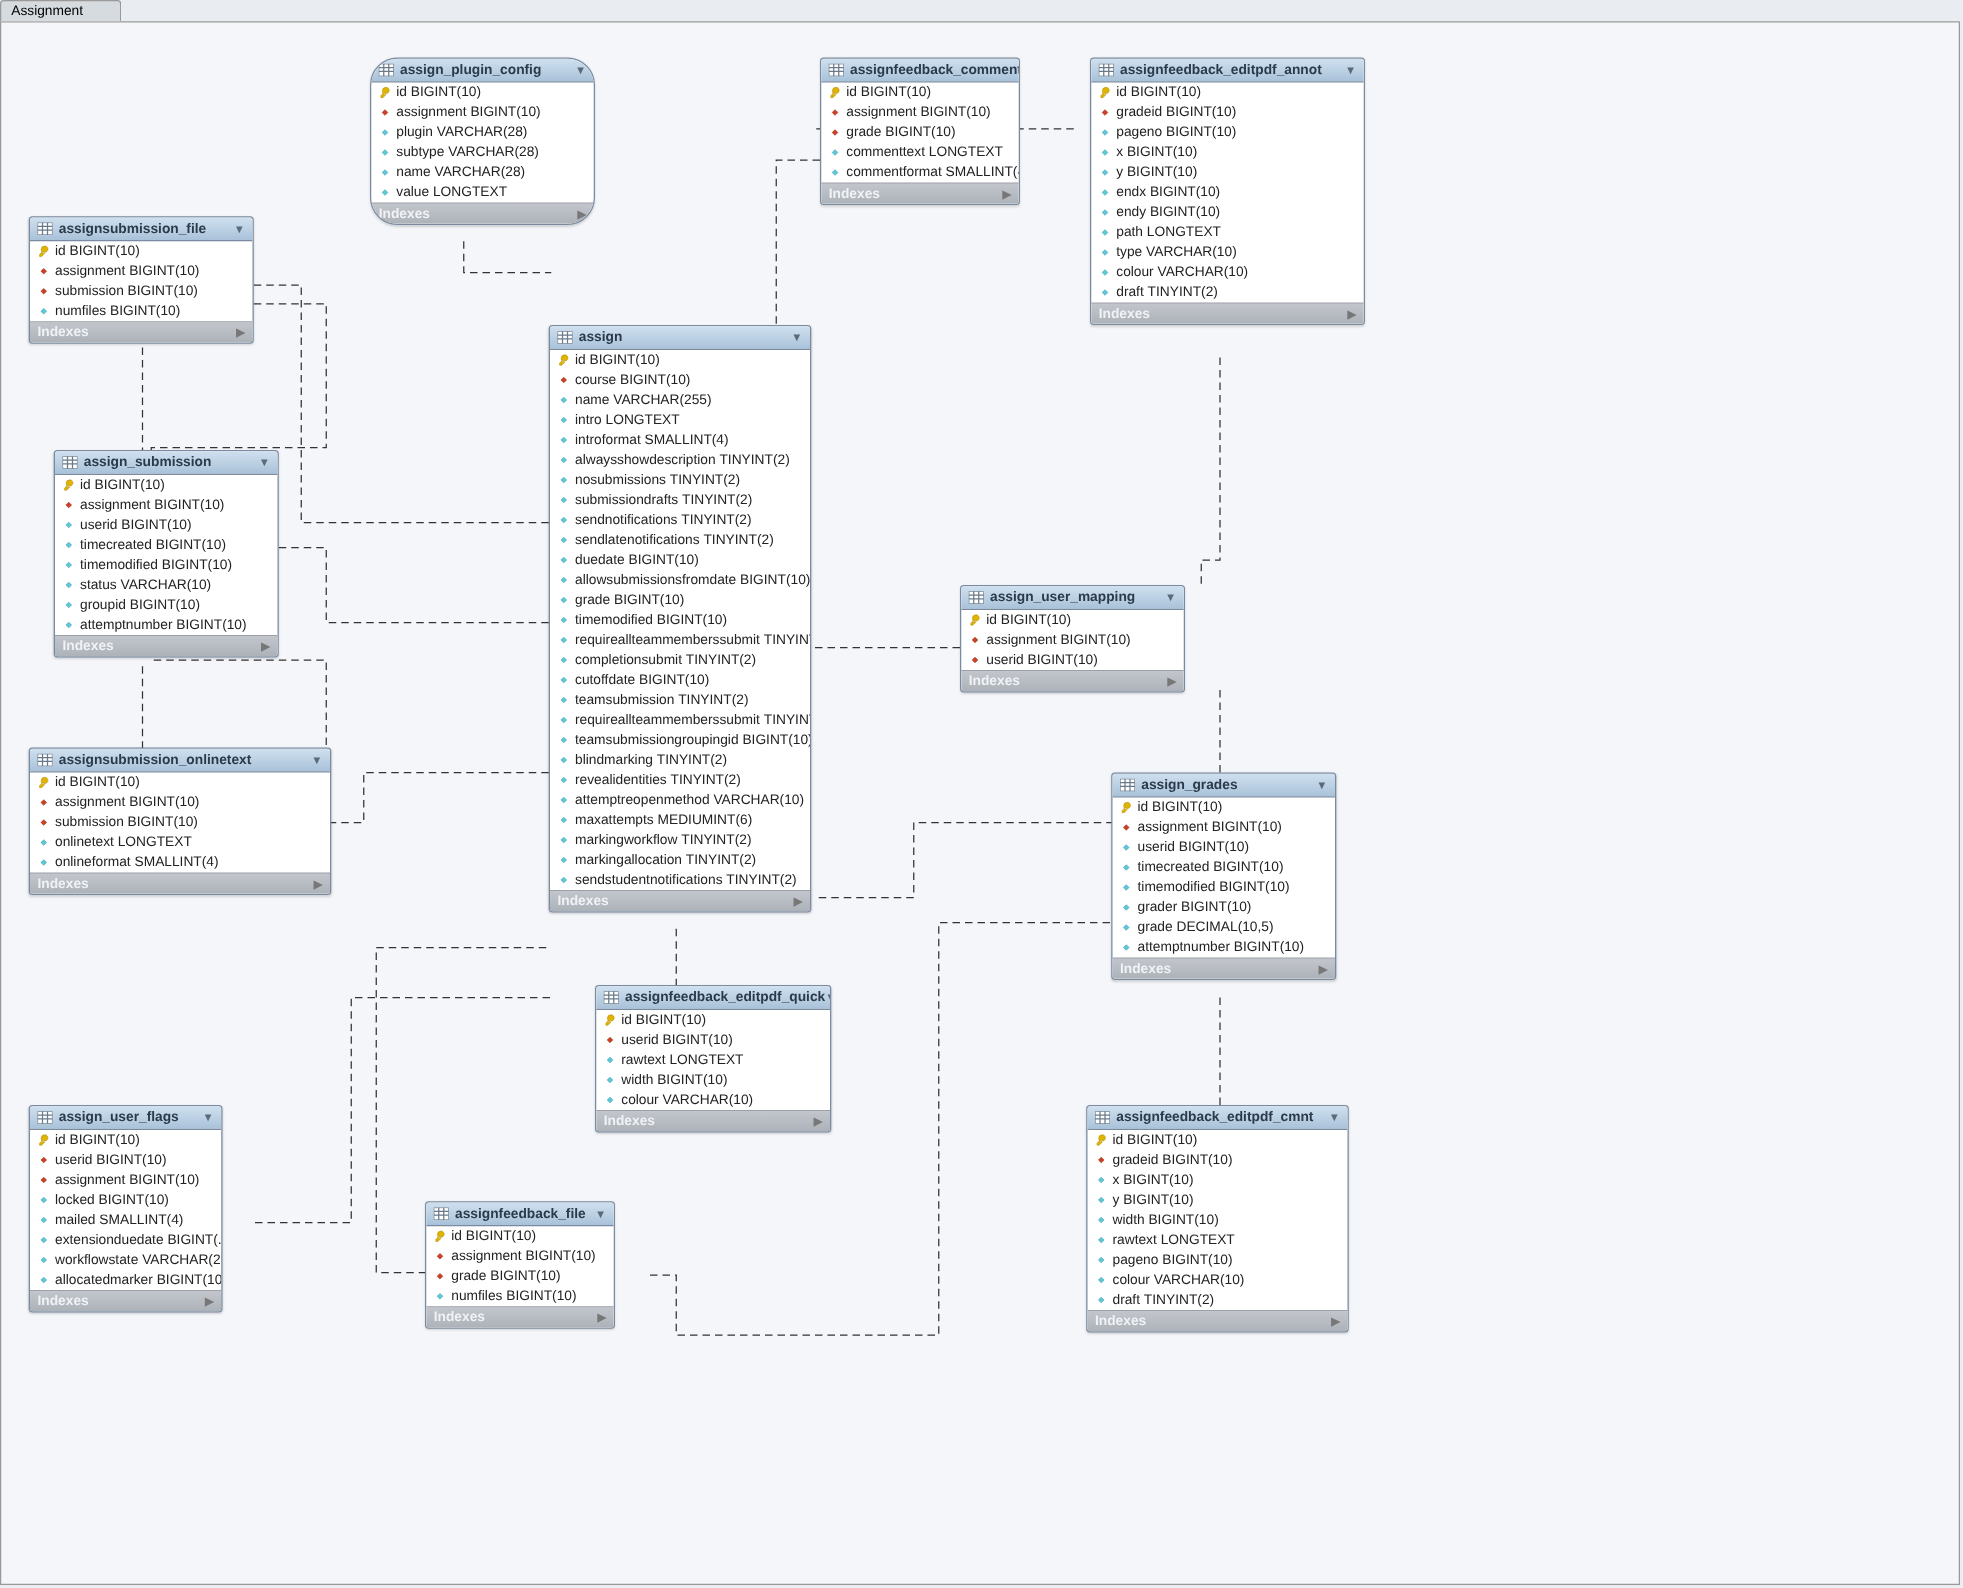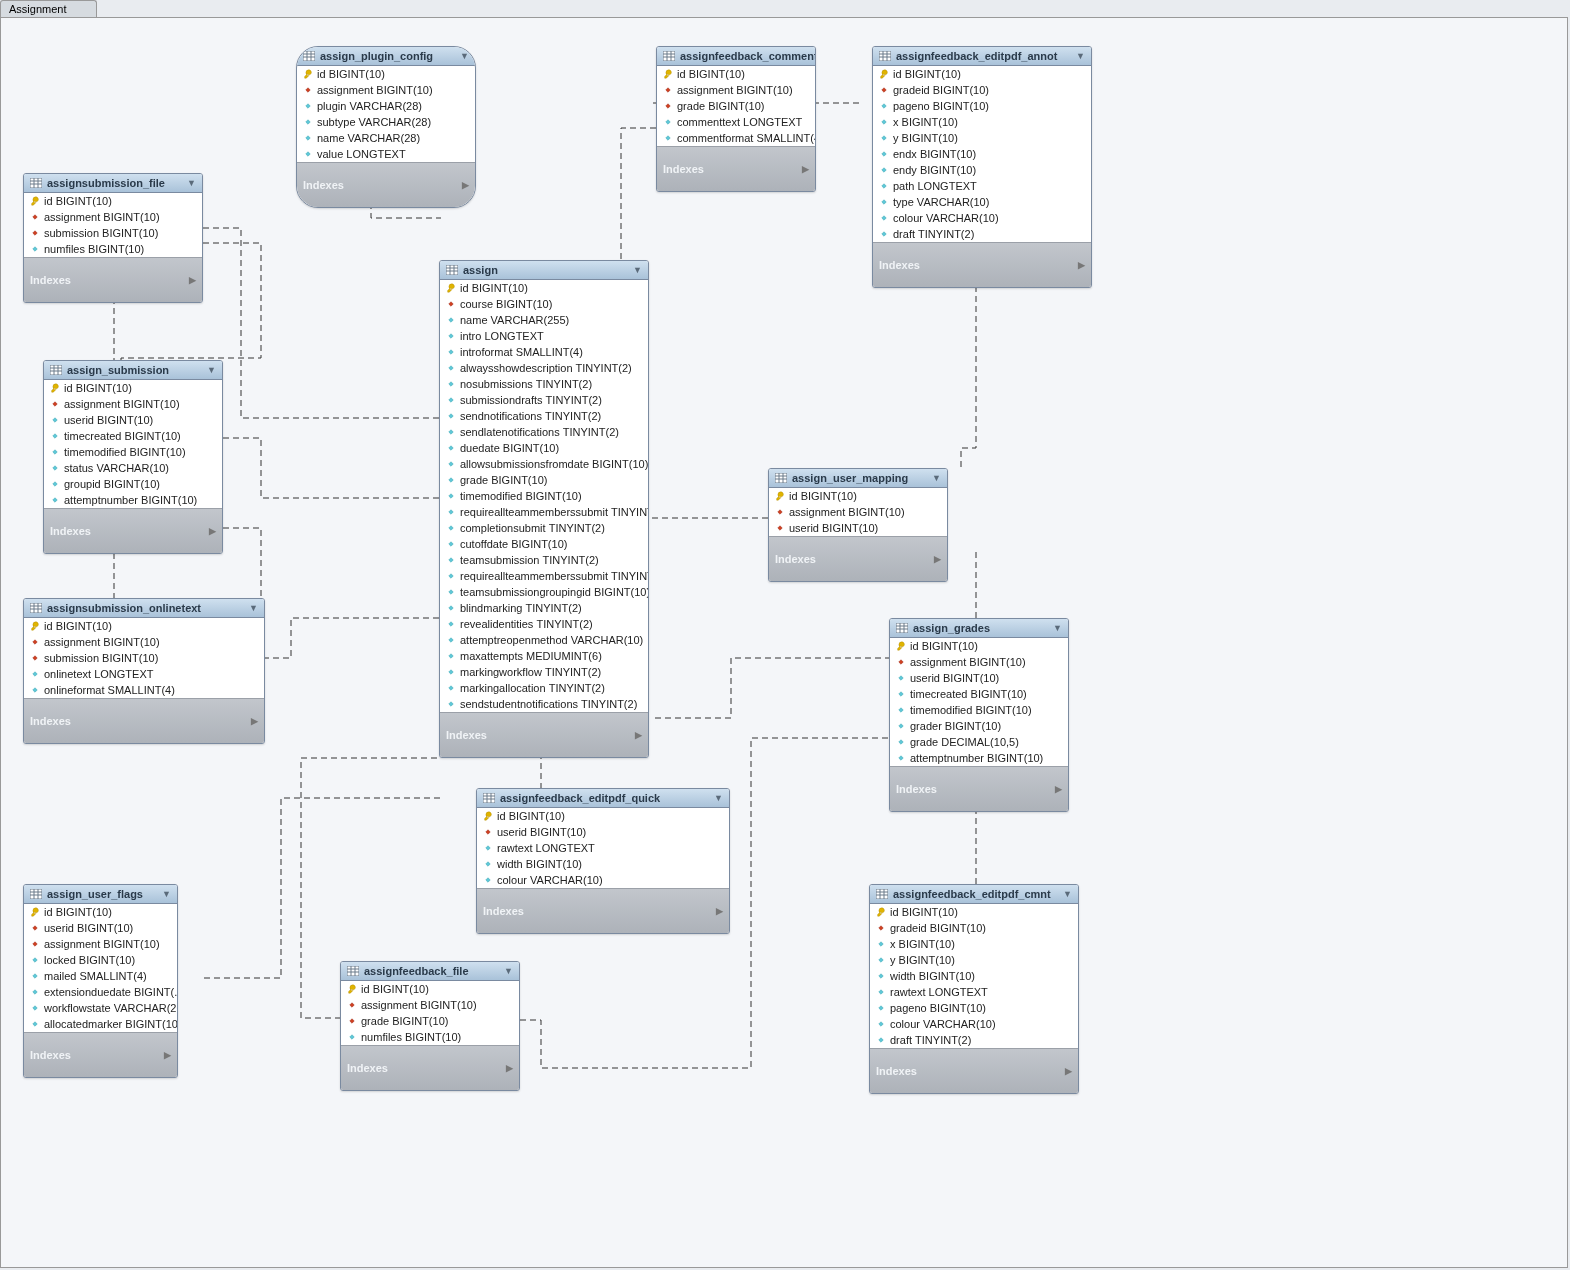--- a/index.html
+++ b/index.html
@@ -82,21 +82,21 @@
     width: 10px;
     display: inline-flex;
     justify-content: center;
     margin-right: 4px;
     flex-shrink: 0;
   }
   .indexes {
     background: linear-gradient(#c2c6cc, #adb2b9);
     color: #f0f3f6;
     font-weight: bold;
-    padding: 16px 6px;
+    padding: 2px 6px;
     display: flex;
     align-items: center;
     border-top: 1px solid #9ba0a8;
   }
   .indexes .tri-right {
     margin-left: auto;
     color: #777;
     font-size: 9px;
   }
 </style>
@@ -1064,21 +1064,21 @@
             <span>attemptnumber</span>
             <span>&nbsp;</span>
             <span>BIGINT(10)</span>
           </div>
         </div>
         <div class="indexes">
           <span>Indexes</span>
           <span class="tri-right">▶</span>
         </div>
       </div>
-      <div class="table" style="left: 475px; top: 770px; width: 254px;">
+      <div class="table" style="left: 475px; top: 770px; width: 189px;">
         <div class="table-header">
           <svg class="table-icon" viewBox="0 0 12 10" width="12" height="10">
             <rect x="0" y="0" width="12" height="10" fill="#fff" stroke="#6a7a8a"></rect>
             <line x1="0" y1="3" x2="12" y2="3" stroke="#6a7a8a"></line>
             <line x1="0" y1="6" x2="12" y2="6" stroke="#6a7a8a"></line>
             <line x1="4" y1="0" x2="4" y2="10" stroke="#6a7a8a"></line>
             <line x1="8" y1="0" x2="8" y2="10" stroke="#6a7a8a"></line>
           </svg>
           <span>assignfeedback_editpdf_quick</span>
           <span class="tri">▼</span>
@@ -1232,21 +1232,21 @@
             <span>allocatedmarker</span>
             <span>&nbsp;</span>
             <span>BIGINT(10)</span>
           </div>
         </div>
         <div class="indexes">
           <span>Indexes</span>
           <span class="tri-right">▶</span>
         </div>
       </div>
-      <div class="table" style="left: 339px; top: 943px; width: 180px;">
+      <div class="table" style="left: 339px; top: 943px; width: 152px;">
         <div class="table-header">
           <svg class="table-icon" viewBox="0 0 12 10" width="12" height="10">
             <rect x="0" y="0" width="12" height="10" fill="#fff" stroke="#6a7a8a"></rect>
             <line x1="0" y1="3" x2="12" y2="3" stroke="#6a7a8a"></line>
             <line x1="0" y1="6" x2="12" y2="6" stroke="#6a7a8a"></line>
             <line x1="4" y1="0" x2="4" y2="10" stroke="#6a7a8a"></line>
             <line x1="8" y1="0" x2="8" y2="10" stroke="#6a7a8a"></line>
           </svg>
           <span>assignfeedback_file</span>
           <span class="tri">▼</span>

